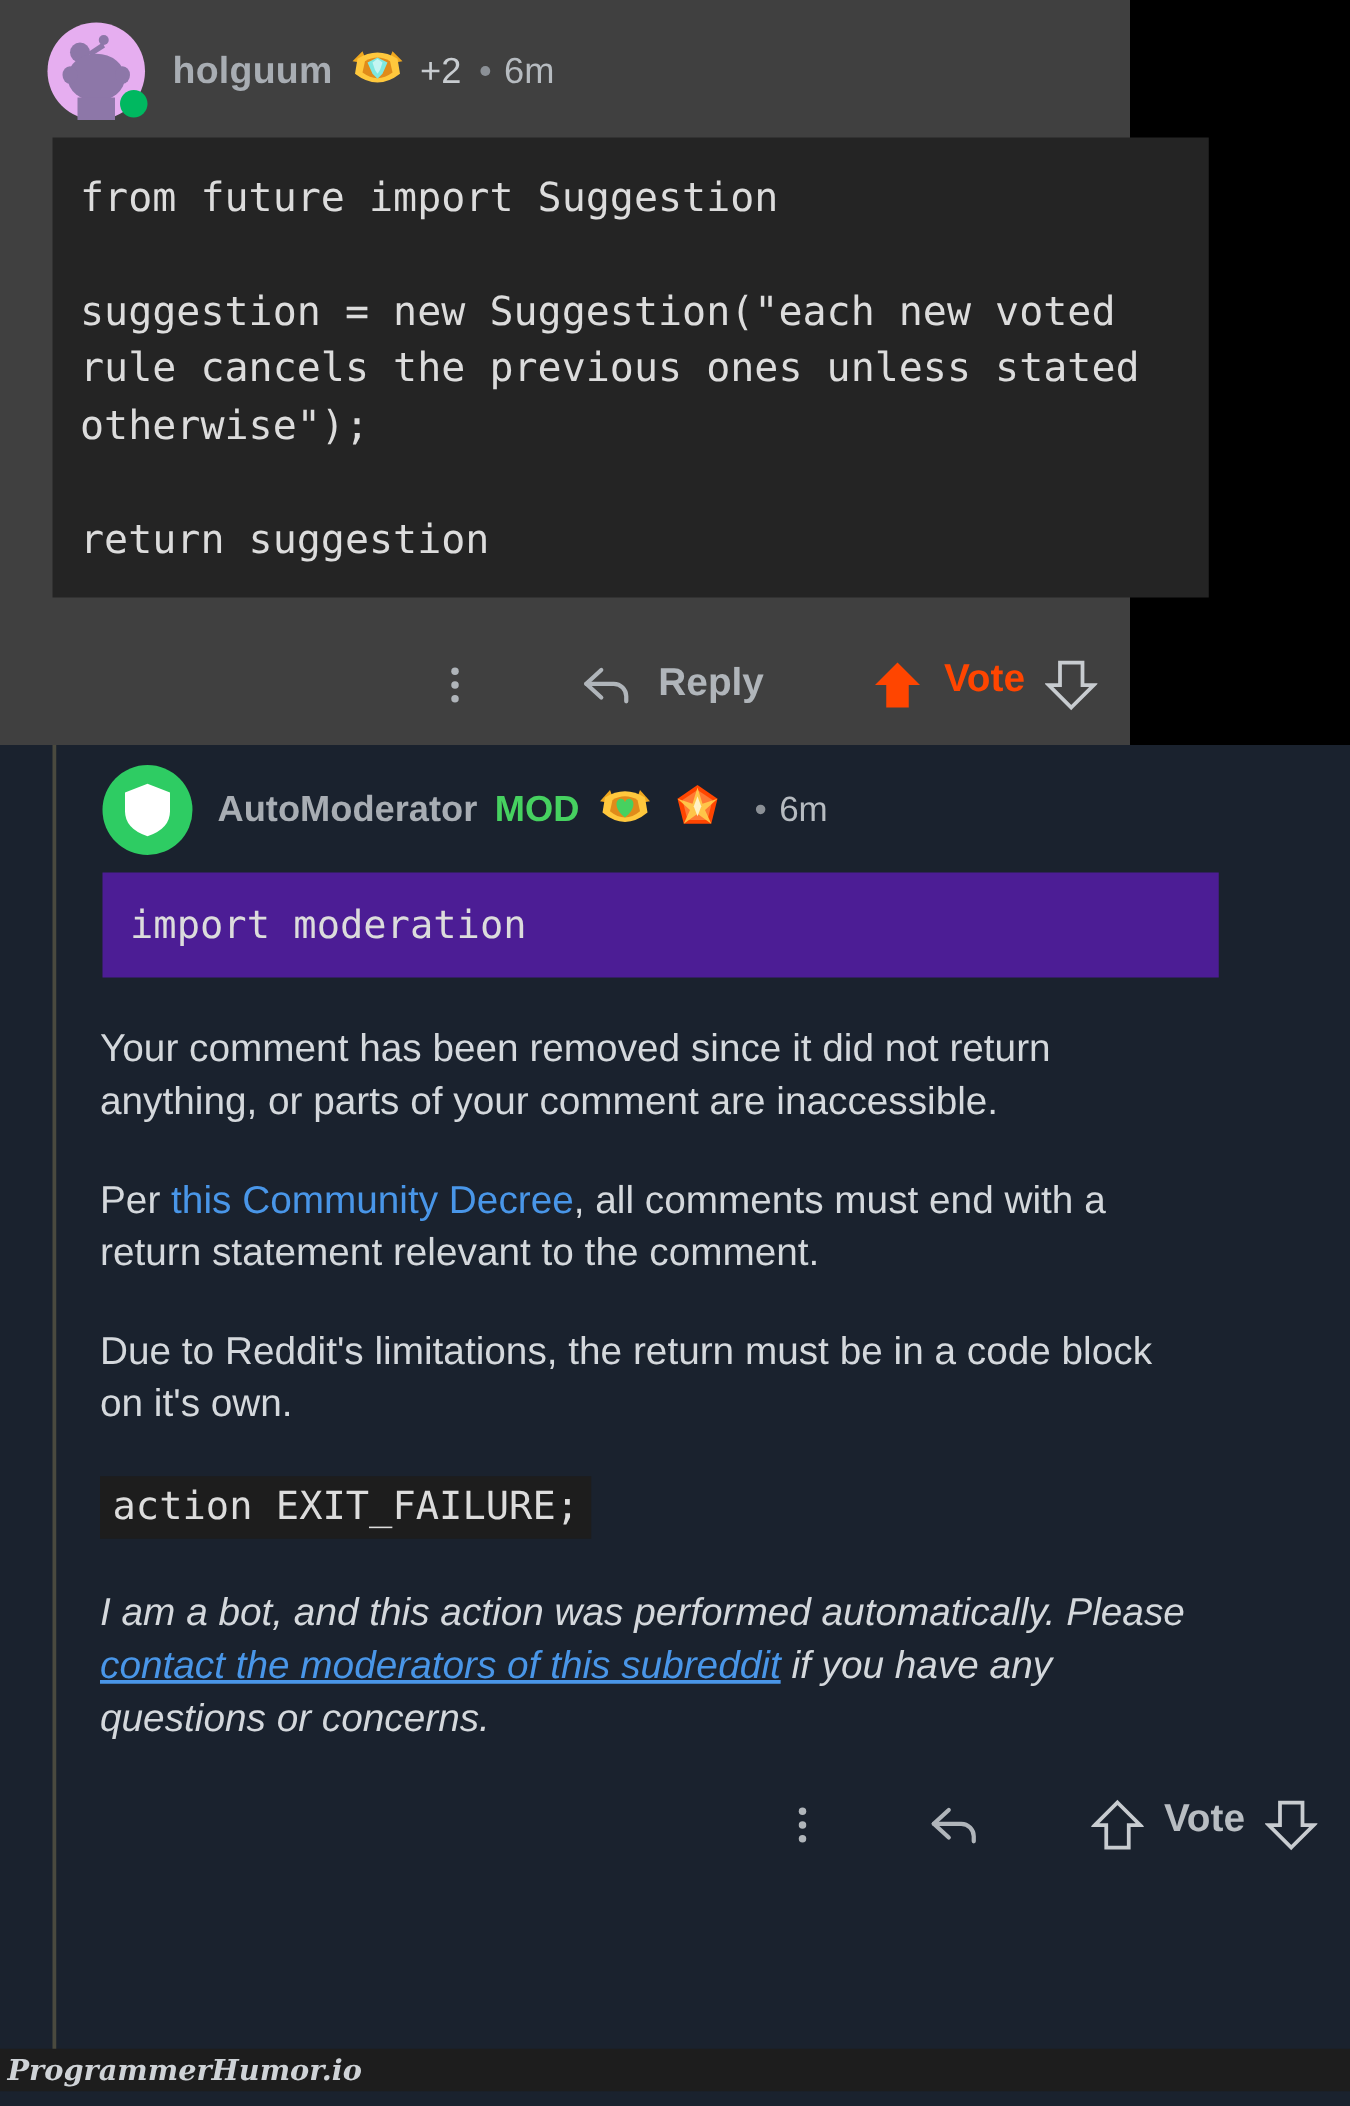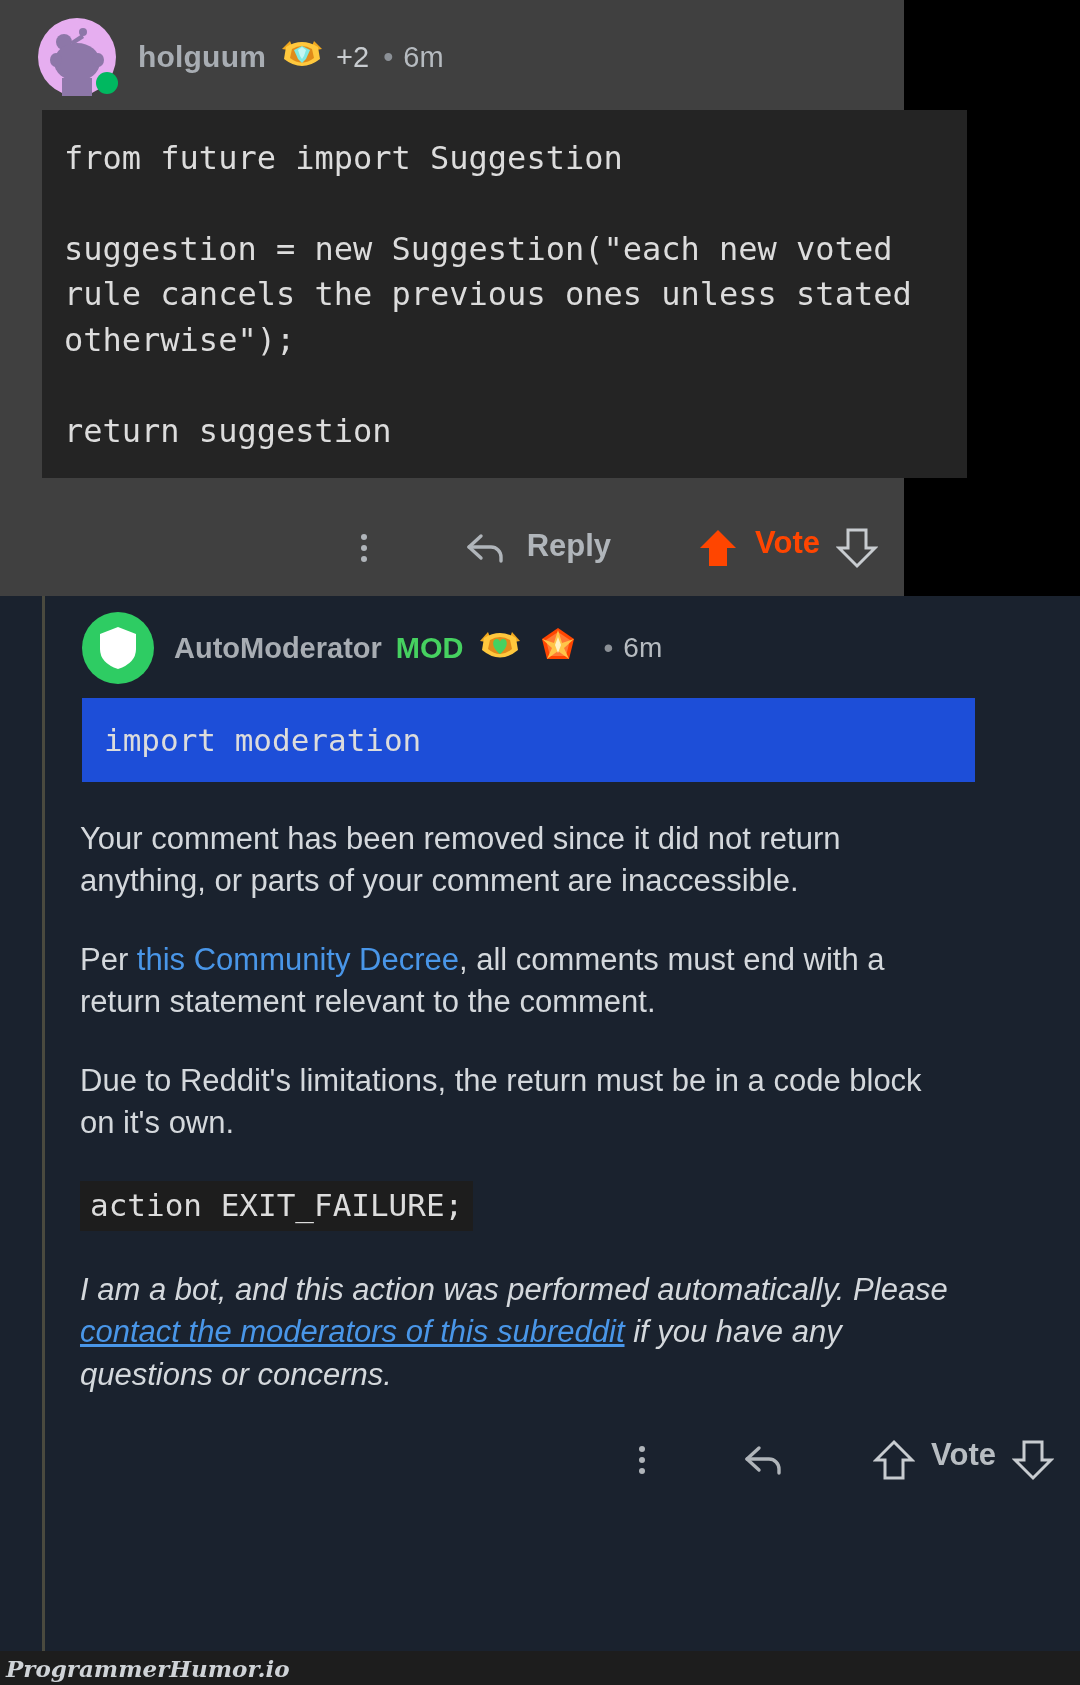--- a/index.html
+++ b/index.html
@@ -109,21 +109,21 @@
   .mod-tag {
     font-size:29px; font-weight:bold; color:#46d160; margin-left:14px;
   }
   .award { margin-left:14px; display:inline-block; vertical-align:middle; }
   .c2-meta-sep { font-size:28px; color:#8b9096; margin-left:24px; }
   .c2-time { font-size:28px; color:#b6bbc0; margin-left:10px; }
 
   .codeblock-2 {
     margin:24px 0 0 82px;
     width:893px;
-    background:#1d4ed8;
+    background:#4c1d95;
     padding:24px 22px;
     font-family:"DejaVu Sans Mono", monospace;
     font-size:31px;
     color:#dcdcdc;
   }
   .body-p {
     margin:36px 0 0 80px;
     width:880px;
     font-size:31px;
     line-height:1.37;
@@ -151,21 +151,21 @@
   .actionbar-2 {
     display:flex; align-items:center; justify-content:flex-end;
     padding-right:26px;
     margin-top:34px;
     height:60px;
     overflow:hidden;
   }
   .vote-txt-2 { font-size:31px; font-weight:bold; color:#b8bdc2; }
 
   .watermark {
-    position:absolute; left:0; bottom:0;
+    position:absolute; left:0; bottom:12px;
     width:1080px; height:34px;
     background:#1d1d1d;
     display:flex; align-items:center;
   }
   .watermark span {
     font-family:"DejaVu Serif", serif;
     font-style:italic; font-weight:bold;
     font-size:23px; color:#cfd3d7;
     padding-left:6px;
   }

